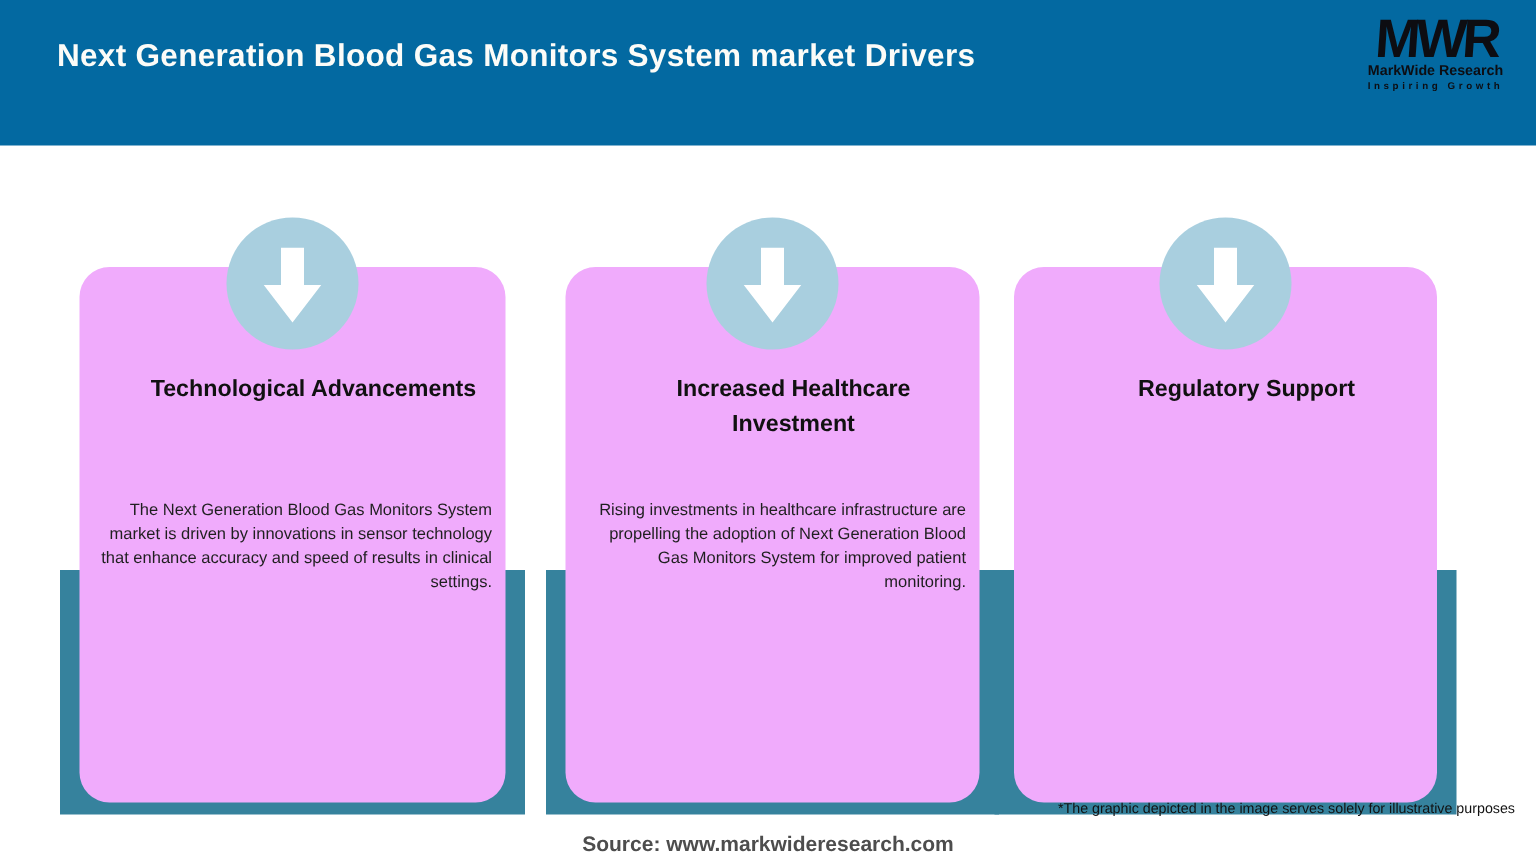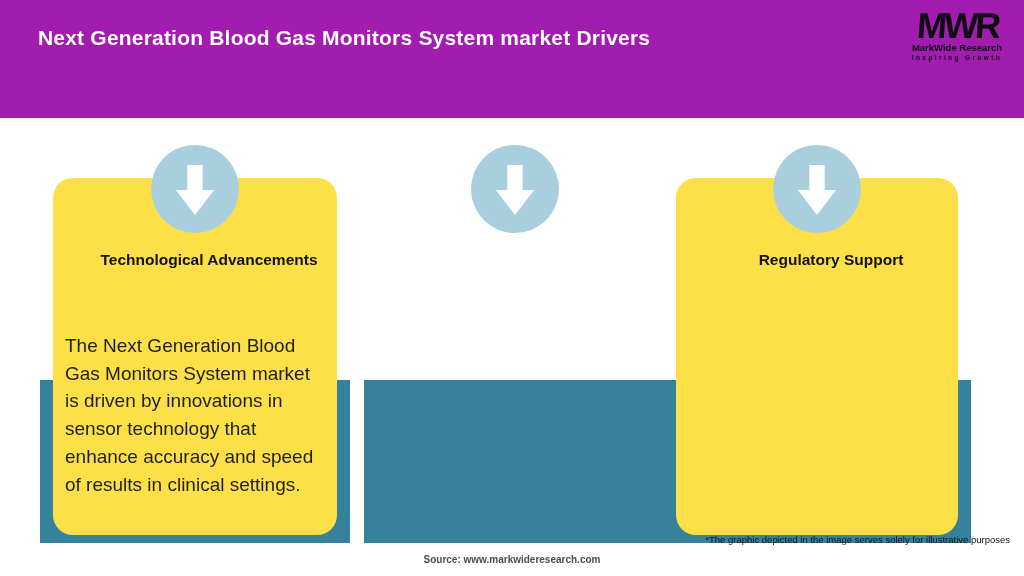--- a/index.html
+++ b/index.html
@@ -2,22 +2,22 @@
 <html><head>
 <meta charset="utf-8">
 <style>
   html,body { margin:0; padding:0; background:#ffffff; }
   #stage {
     position:relative; width:1024px; height:576px; overflow:hidden;
     background:#ffffff; font-family:"Liberation Sans", sans-serif;
   }
   
   .header {
-    position:absolute; left:0; top:0; width:1024px; height:118px;
-    background:#a21caf;
+    position:absolute; left:0; top:0; width:1024px; height:97px;
+    background:#0369a1;
   }
   .header-title {
     position:absolute; left:38px; top:26px;
     font-size:21px; font-weight:bold; color:#FCFCF8; letter-spacing:0.2px;
   }
   .logo {
     position:absolute; right:12px; top:8px; width:110px; text-align:center; color:#0d0d12;
   }
   .logo-acronym {
     font-size:36px; font-weight:800; letter-spacing:-3px; line-height:1;
@@ -29,41 +29,41 @@
   .panel { position:absolute; top:145px; height:398px; }
   .panel-1 { left:53px;  width:284px; }
   .panel-2 { left:377px; width:276px; }
   .panel-3 { left:676px; width:282px; }
   .backing {
     position:absolute; left:-13px; right:-13px; top:235px; bottom:0;
     background:#36829D;
   }
   .card {
     position:absolute; left:0; right:0; top:33px; bottom:8px;
-    background:#fde047; border-radius:20px;padding-left:28px;
+    background:#f0abfc; border-radius:20px;padding-left:28px;
   }
   .circle {
     position:absolute; top:0; left:50%; margin-left:-44px;
     width:88px; height:88px; border-radius:50%; background:#A9CFDF;
     display:flex; align-items:center; justify-content:center;
   }
   .circle svg { display:block; margin-top:2px; }
   .card-title {
     margin:70px 10px 0 10px; text-align:center;
     font-size:15.5px; font-weight:bold; color:#111111; line-height:1.5;
   }
   .card-title .inner { display:inline-block; max-width:230px; }
   .card-body {
     position:absolute; left:12px; right:9px; top:154px;
-    font-size:19px; line-height:1.46; color:#1F1F1F; text-align:left;
+    font-size:11px; line-height:1.46; color:#1F1F1F; text-align:right;
   }
   
   .source-line {
     position:absolute; left:0; right:0; top:554px; text-align:center;
-    font-size:10px; font-weight:bold; color:#4D4D4D;
+    font-size:14px; font-weight:bold; color:#4D4D4D;
   }
   .disclaimer {
     position:absolute; right:14px; top:534px;
     font-size:9.5px; color:#111111;
   }
 </style>
 </head>
 <body>
 
 <div id="stage">
@@ -85,20 +85,24 @@
     </div>
     <div class="circle">
       <svg width="46" height="58" viewBox="0 0 48 60" xmlns="http://www.w3.org/2000/svg">
         <path d="M16 4 h16 v26 h12 L24 56 L4 30 h12 Z" fill="#FFFFFF"></path>
       </svg>
     </div>
   </div>
 
   <div class="panel panel-2">
     <div class="backing"></div>
+    <div class="card">
+      <div class="card-title"><span class="inner">Increased Healthcare Investment</span></div>
+      <div class="card-body">Rising investments in healthcare infrastructure are propelling the adoption of Next Generation Blood Gas Monitors System for improved patient monitoring.</div>
+    </div>
     <div class="circle">
       <svg width="46" height="58" viewBox="0 0 48 60" xmlns="http://www.w3.org/2000/svg">
         <path d="M16 4 h16 v26 h12 L24 56 L4 30 h12 Z" fill="#FFFFFF"></path>
       </svg>
     </div>
   </div>
 
   <div class="panel panel-3">
     <div class="backing"></div>
     <div class="card">

